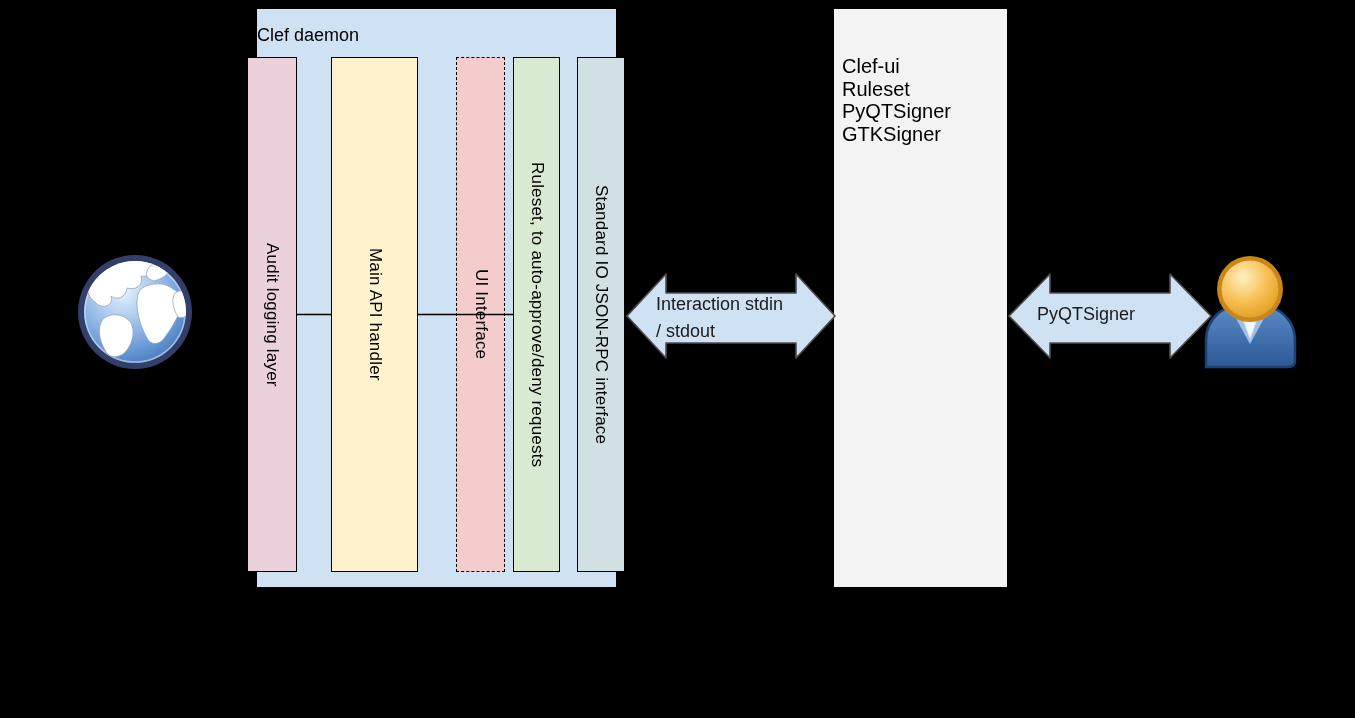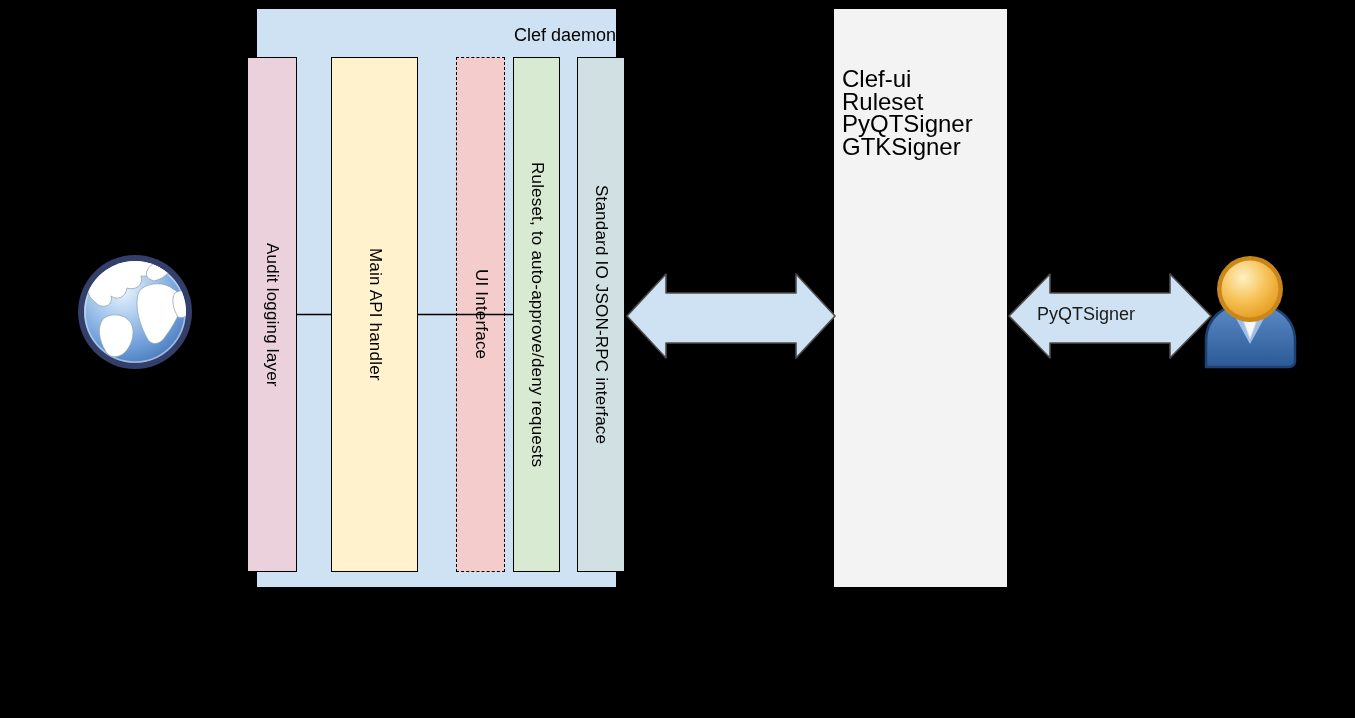--- a/index.html
+++ b/index.html
@@ -5,34 +5,34 @@
   * { margin:0; padding:0; box-sizing:border-box; }
   html,body { background:#000; }
   .canvas {
     position:relative; width:1355px; height:718px; background:#000000;
     font-family:"Liberation Sans", sans-serif; color:#000; overflow:hidden;
   }
   .box { position:absolute; border:1.5px solid #000; }
   .outer-box { background:#cfe2f3; }
   .someui-box { background:#f3f3f3; }
   .box-title {
-    position:absolute; width:100%; text-align:right; top:13px;
+    position:absolute; width:100%; text-align:left; top:13px;
     font-size:18px; line-height:27px; color:#000;
   }
   .col {
     position:absolute; top:57px; height:515px; border:1.5px solid #000;
     display:flex; align-items:center; justify-content:center;
   }
   .col.dashed { border-style:dashed; }
   .vlabel {
     writing-mode:vertical-rl; white-space:nowrap;
     font-size:17px; letter-spacing:0.2px; color:#000;
   }
   .ui-list {
-    position:absolute; left:8px; top:59px; font-size:24px; line-height:22.5px;
+    position:absolute; left:8px; top:46px; font-size:20px; line-height:22.5px;
     color:#000;
   }
   .arrow-label {
     position:absolute; font-size:18px; line-height:27px; color:#1a1a1a;
   }
   svg.overlay { position:absolute; left:0; top:0; pointer-events:none; }
 </style>
 </head>
 <body>
 
@@ -138,16 +138,20 @@
     <g>
       <path d="M1206,367 L1206,341 C1206,317 1225,303 1250,303 C1275,303 1295,317 1295,341 L1295,361
                Q1295,367 1288,367 L1213,367 Q1206,367 1206,367 Z" fill="url(#gBody)" stroke="#1e4173" stroke-width="2.5"></path>
       <path d="M1228,304 L1272,304 L1250,344 Z" fill="#9cc0e8"></path>
       <path d="M1237,304 L1263,304 L1250,339 Z" fill="#f6f8fb" stroke="#ccd4dc" stroke-width="0.8"></path>
       <circle cx="1250" cy="289" r="33" fill="#c9861b"></circle>
       <circle cx="1250" cy="289" r="28.5" fill="url(#gHead)"></circle>
     </g>
   </svg>
 
+  <div class="arrow-label" style="left:656px; top:291px; width:160px;">
+    <div>Interaction stdin</div>
+    <div>/ stdout</div>
+  </div>
 
   <div class="arrow-label" style="left:1037px; top:301px;">PyQTSigner</div>
 
 </div>
 
 </body></html>

